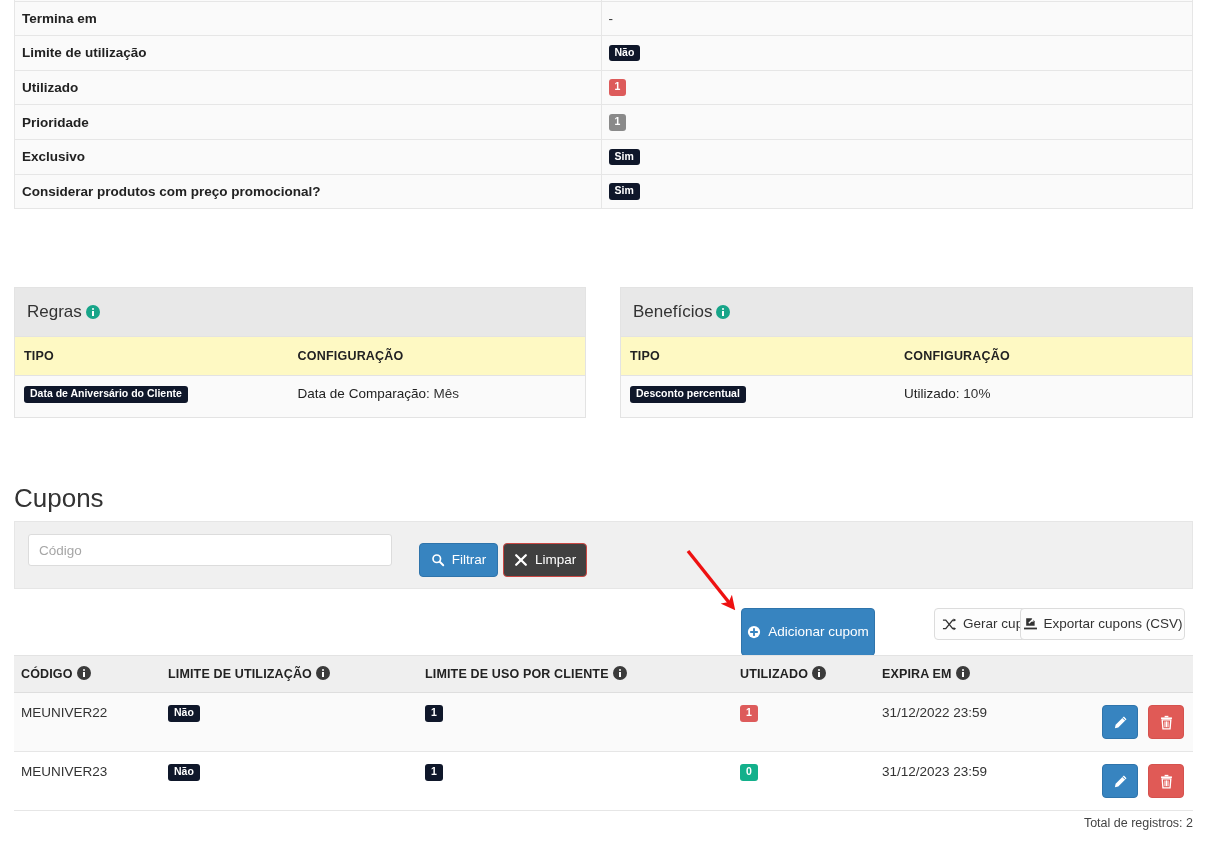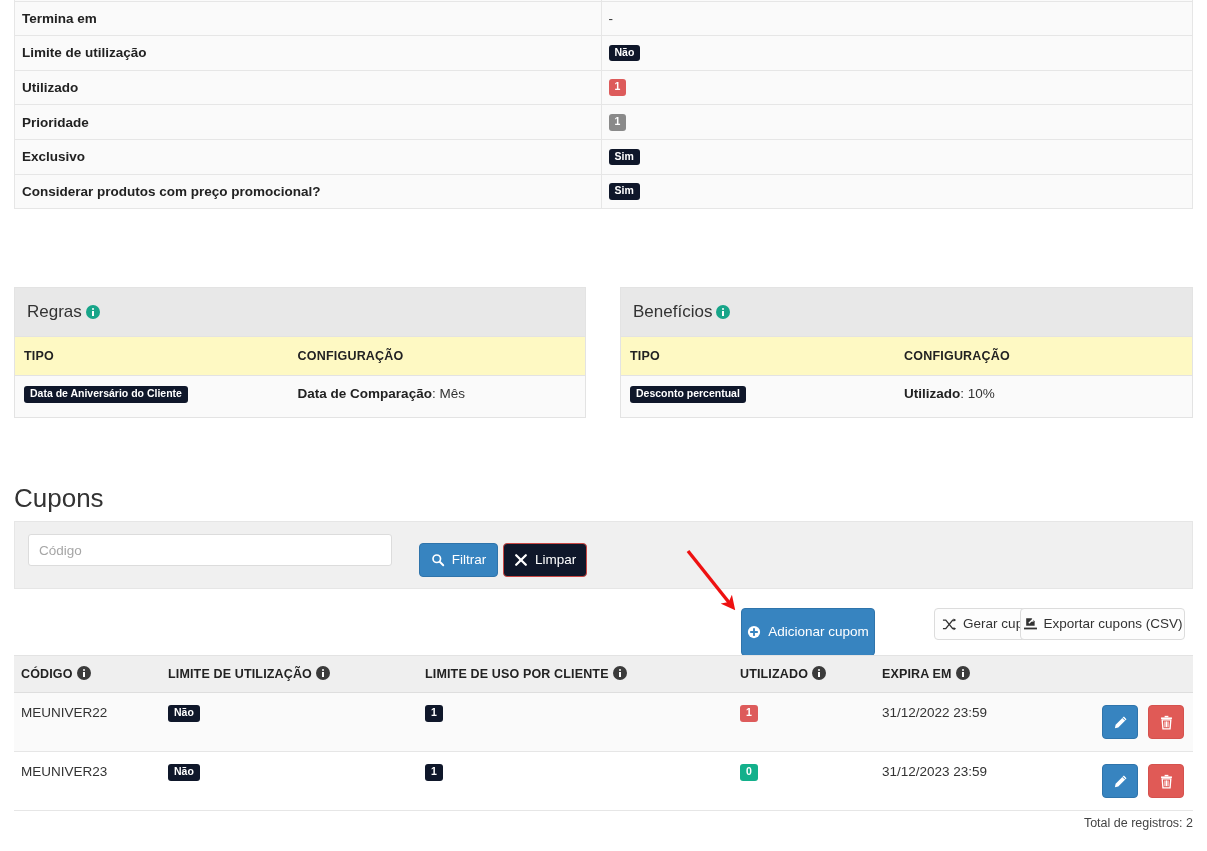--- a/index.html
+++ b/index.html
@@ -78,21 +78,21 @@
     border-bottom: 1px solid #e3e3e3;
     background: #fef9c3;
   }
   .panel-table td {
     padding: 10px 10px 14px 9px;
     background: #fafafa;
     font-size: 13.5px;
     vertical-align: top;
   }
   .panel-table th.c1, .panel-table td.c1 { width: 48%; }
-  .cfg-key { font-weight: bold; color: #222; }
+  .cfg-key { font-weight: normal; color: #222; }
 
   
   .info-ico {
     display: inline-block;
     width: 14px; height: 14px;
     border-radius: 50%;
     position: relative;
     vertical-align: -2px;
     margin-left: 4px;
   }
@@ -145,21 +145,21 @@
     border-radius: 4px;
     font-size: 13.5px;
     font-family: "Liberation Sans", sans-serif;
     border: 1px solid transparent;
     cursor: pointer;
     padding: 7px 13px;
     line-height: 1.3;
     white-space: nowrap;
   }
   .btn-primary { background: #3784c0; border-color: #2f74ab; color: #fff; }
-  .btn-danger  { background: #0f172a; border-color: #cb4844; color: #fff; }
+  .btn-danger  { background: #404040; border-color: #cb4844; color: #fff; }
   .btn-default { background: #fdfdfd; border-color: #dcdcdc; color: #333; }
 
   .btn-filtrar { position: absolute; left: 404px; top: 21px; width: 79px; height: 34px; }
   .btn-limpar  { position: absolute; left: 488px; top: 21px; width: 84px; height: 34px; }
 
   .action-row { position: absolute; left: 14px; top: 608px; width: 1179px; height: 40px; }
   .btn-add    { position: absolute; left: 727px; top: 0px;  width: 134px; height: 48px; }
   .btn-gerar  { position: absolute; left: 920px; top: 0px;  width: 119px; height: 32px; }
   .btn-export { position: absolute; left: 1006px; top: 0px; width: 165px; height: 32px; }
 

